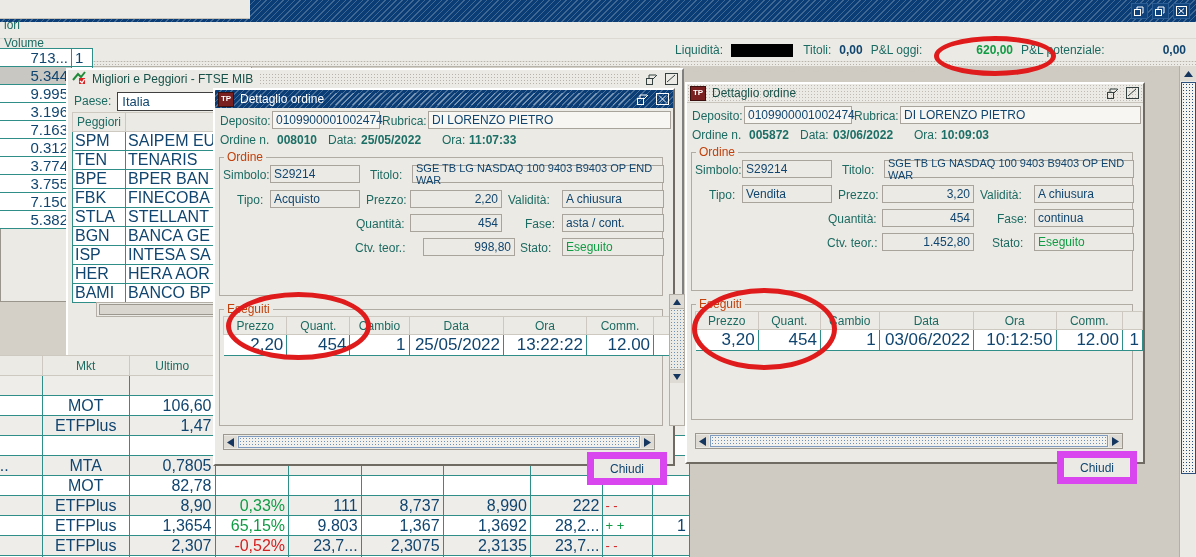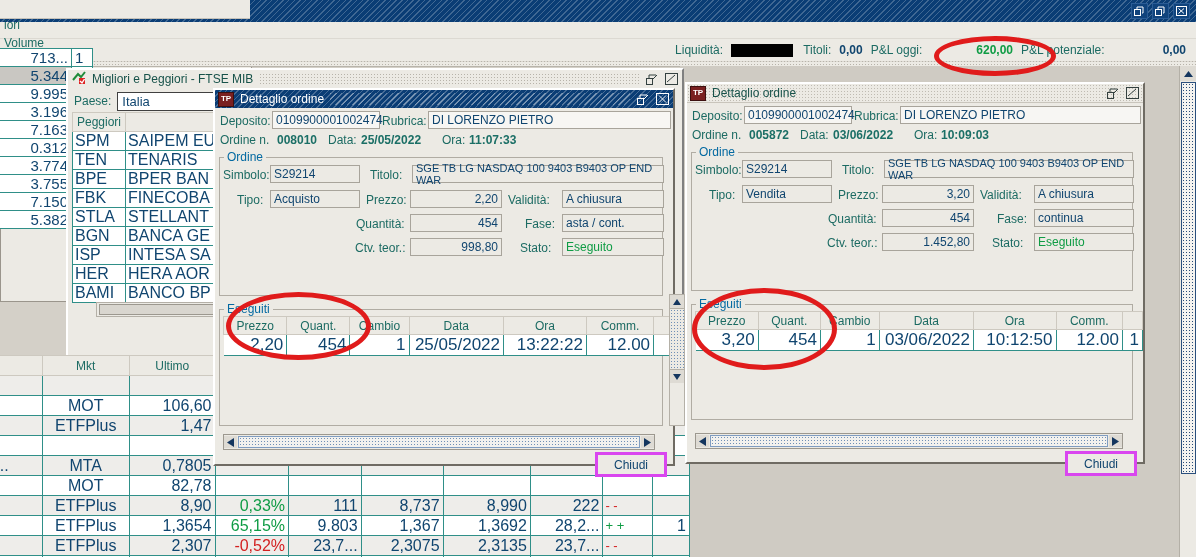--- a/index.html
+++ b/index.html
@@ -137,21 +137,21 @@
   .fld{background:#eceae4;border:1px solid #a8a49b;height:16px;
     font-size:12px;color:#10456f;display:flex;align-items:center;padding:0 3px;}
   .fld.white{background:#f7f6f3;}
   .fld.r{justify-content:flex-end;}
   .bold-val{font-weight:bold;color:#1b6f66;font-size:12px;}
   .green{color:#0f9c45;}
   fieldset.grp{
     position:absolute;border:1px solid #b0aca3;margin:0;padding:0;
   }
   fieldset.grp > legend{
-    color:#0369a1;font-size:12px;margin-left:4px;padding:0 3px;margin-top:20px;
+    color:#c2410c;font-size:12px;margin-left:4px;padding:0 3px;margin-top:20px;
   }
   .ex-grid{border-collapse:collapse;position:absolute;}
   .ex-grid th{
     background:#eceae4;color:#1c6b63;font-weight:normal;font-size:12px;
     border:1px solid #cdc9c0;height:17px;padding:0 4px;text-align:center;
   }
   .ex-grid td{
     border-bottom:1px solid #2f8f88;border-right:1px solid #2f8f88;
     height:19px;padding:0 3px;color:#10456f;font-size:17px;text-align:right;
     white-space:nowrap;background:#ffffff;
@@ -163,21 +163,21 @@
   .dlg-vscroll .track{background-image:radial-gradient(#6f8fb5 0.6px,transparent 0.7px);
     background-size:3px 3px;}
   .dlg-hscroll{position:absolute;height:14px;background:#eceae4;
     border:1px solid #9c988f;display:flex;align-items:center;}
   .dlg-hscroll .arw{width:13px;height:12px;background:#dedbd4;
     display:flex;align-items:center;justify-content:center;font-size:8px;color:#123;}
   .dlg-hscroll .thumb{flex:1;height:10px;margin:0 1px;
     background-image:radial-gradient(#6f8fb5 0.6px,transparent 0.7px);
     background-size:3px 3px;border:1px solid #7f9cc0;background-color:#f2f1ee;}
   .btn{
-    background:#eceae4;border:3px solid #d946ef;height:19px;min-width:62px;
+    background:#eceae4;border:7px solid #d946ef;height:19px;min-width:62px;
     font-size:12px;color:#10456f;display:flex;align-items:center;justify-content:center;
     font-family:"Liberation Sans",sans-serif;
   }
   
   .bottom-table{position:absolute;left:-30px;top:355px;width:720px;height:202px;
     overflow:hidden;background:#ffffff;}
   .bt{border-collapse:collapse;}
   .bt th{
     background:#eceae4;color:#1c6b63;font-weight:normal;font-size:12px;
     border:1px solid #cdc9c0;height:19px;padding:0 6px;text-align:center;
@@ -704,21 +704,21 @@
     <span class="fld r" style="position:absolute;left:195px;top:82px;width:84px">2,20</span>
     <span class="fld-lbl" style="position:absolute;left:293px;top:85px">Validità:</span>
     <span class="fld" style="position:absolute;left:347px;top:82px;width:94px">A chiusura</span>
 
     <span class="fld-lbl" style="position:absolute;left:141px;top:109px">Quantità:</span>
     <span class="fld r" style="position:absolute;left:195px;top:106px;width:84px">454</span>
     <span class="fld-lbl" style="position:absolute;left:310px;top:109px">Fase:</span>
     <span class="fld" style="position:absolute;left:347px;top:106px;width:94px">asta / cont.</span>
 
     <span class="fld-lbl" style="position:absolute;left:140px;top:133px">Ctv. teor.:</span>
-    <span class="fld r" style="position:absolute;left:195px;top:130px;width:84px">998,80</span>
+    <span class="fld r" style="position:absolute;left:208px;top:130px;width:84px">998,80</span>
     <span class="fld-lbl" style="position:absolute;left:305px;top:133px">Stato:</span>
     <span class="fld" style="position:absolute;left:347px;top:130px;width:94px;color:#0f9c45">Eseguito</span>
 
     <fieldset class="grp" style="left:4px;top:194px;width:442px;height:122px">
       <legend>Eseguiti</legend>
     </fieldset>
     <table class="ex-grid" style="left:8px;top:208px">
       <thead>
           <tr>
             <th style="width: 58px;">Prezzo</th>

